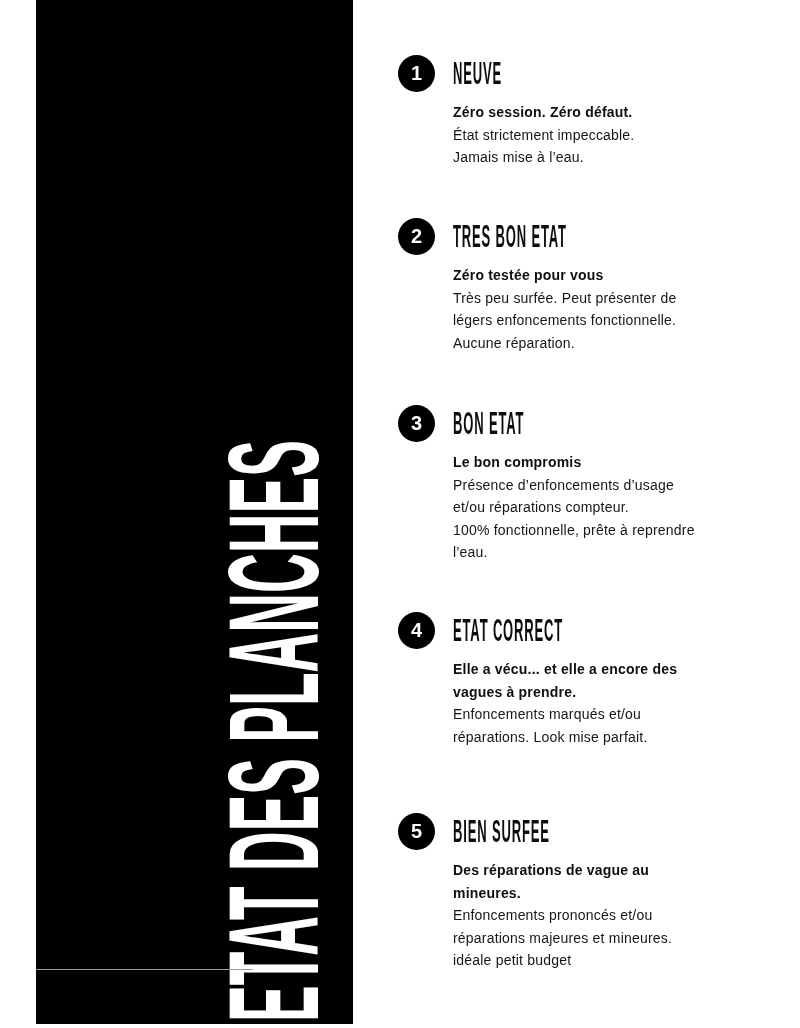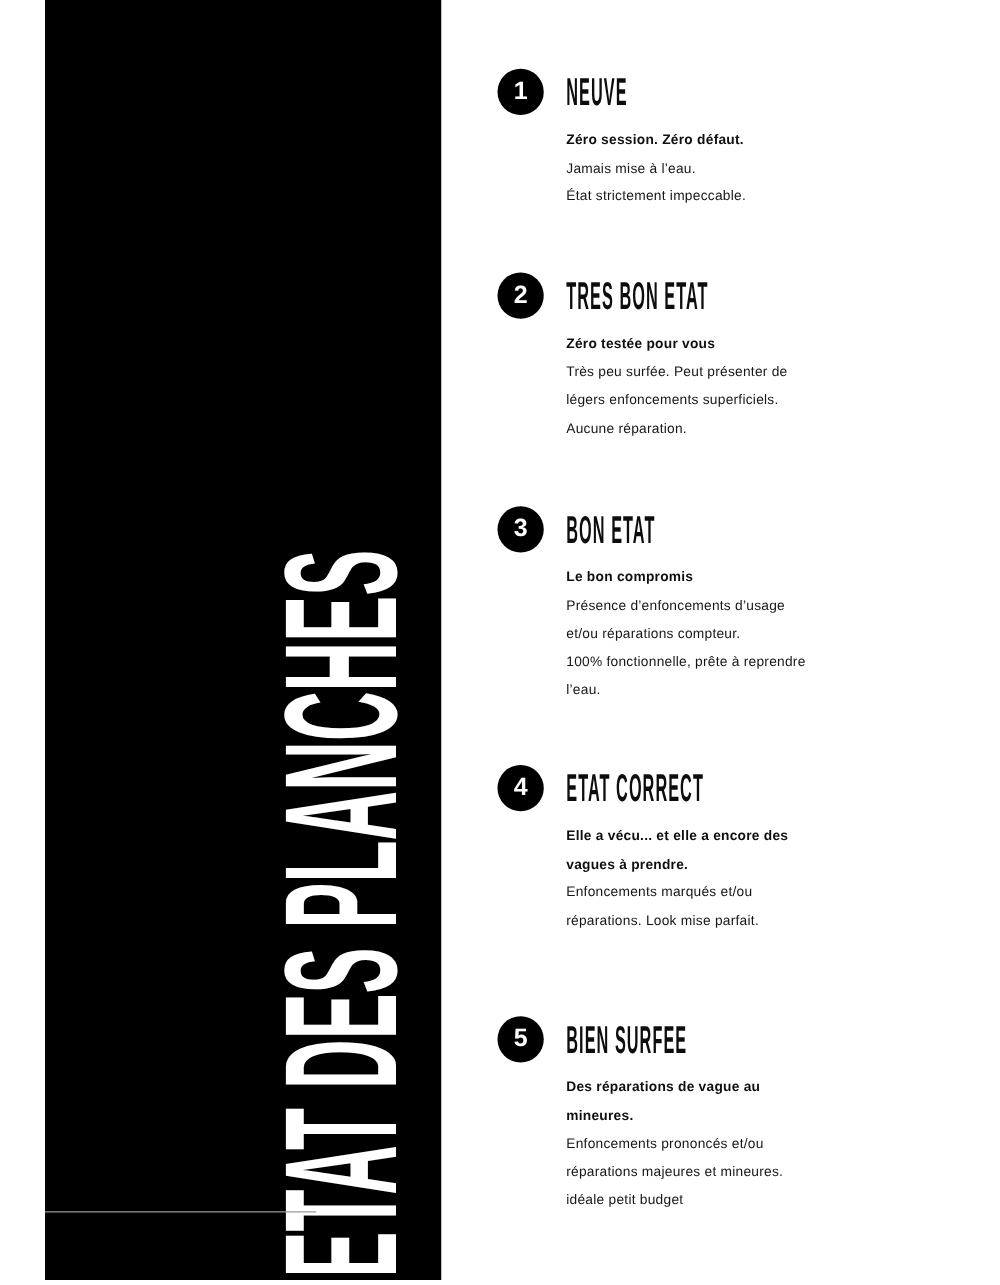--- a/index.html
+++ b/index.html
@@ -99,21 +99,21 @@
     transform-origin: 0 50%;
     white-space: nowrap;
     letter-spacing: 2px;
   }
   .section-text {
     margin-left: 55px;
     margin-top: 9px;
   }
   .section-text p {
     margin: 0;
-    font-size: 11px;
+    font-size: 14px;
     line-height: 22.5px;
     color: #161616;
     letter-spacing: 0.2px;
   }
   .section-text p.bold {
     font-weight: 700;
     color: #0f0f0f;
   }
 </style>
 </head>
@@ -133,38 +133,38 @@
       <div class="section-head">
         <div class="num-circle">
           <span>1</span>
         </div>
         <div class="section-title">
           <span class="squeeze">NEUVE</span>
         </div>
       </div>
       <div class="section-text">
         <p class="bold">Zéro session. Zéro défaut.</p>
+        <p>État strictement impeccable.</p>
         <p>Jamais mise à l’eau.</p>
-        <p>État strictement impeccable.</p>
       </div>
     </section>
 
     <section class="section s2">
       <div class="section-head">
         <div class="num-circle">
           <span>2</span>
         </div>
         <div class="section-title">
           <span class="squeeze">TRES BON ETAT</span>
         </div>
       </div>
       <div class="section-text">
         <p class="bold">Zéro testée pour vous</p>
         <p>Très peu surfée. Peut présenter de</p>
-        <p>légers enfoncements superficiels.</p>
+        <p>légers enfoncements fonctionnelle.</p>
         <p>Aucune réparation.</p>
       </div>
     </section>
 
     <section class="section s3">
       <div class="section-head">
         <div class="num-circle">
           <span>3</span>
         </div>
         <div class="section-title">

